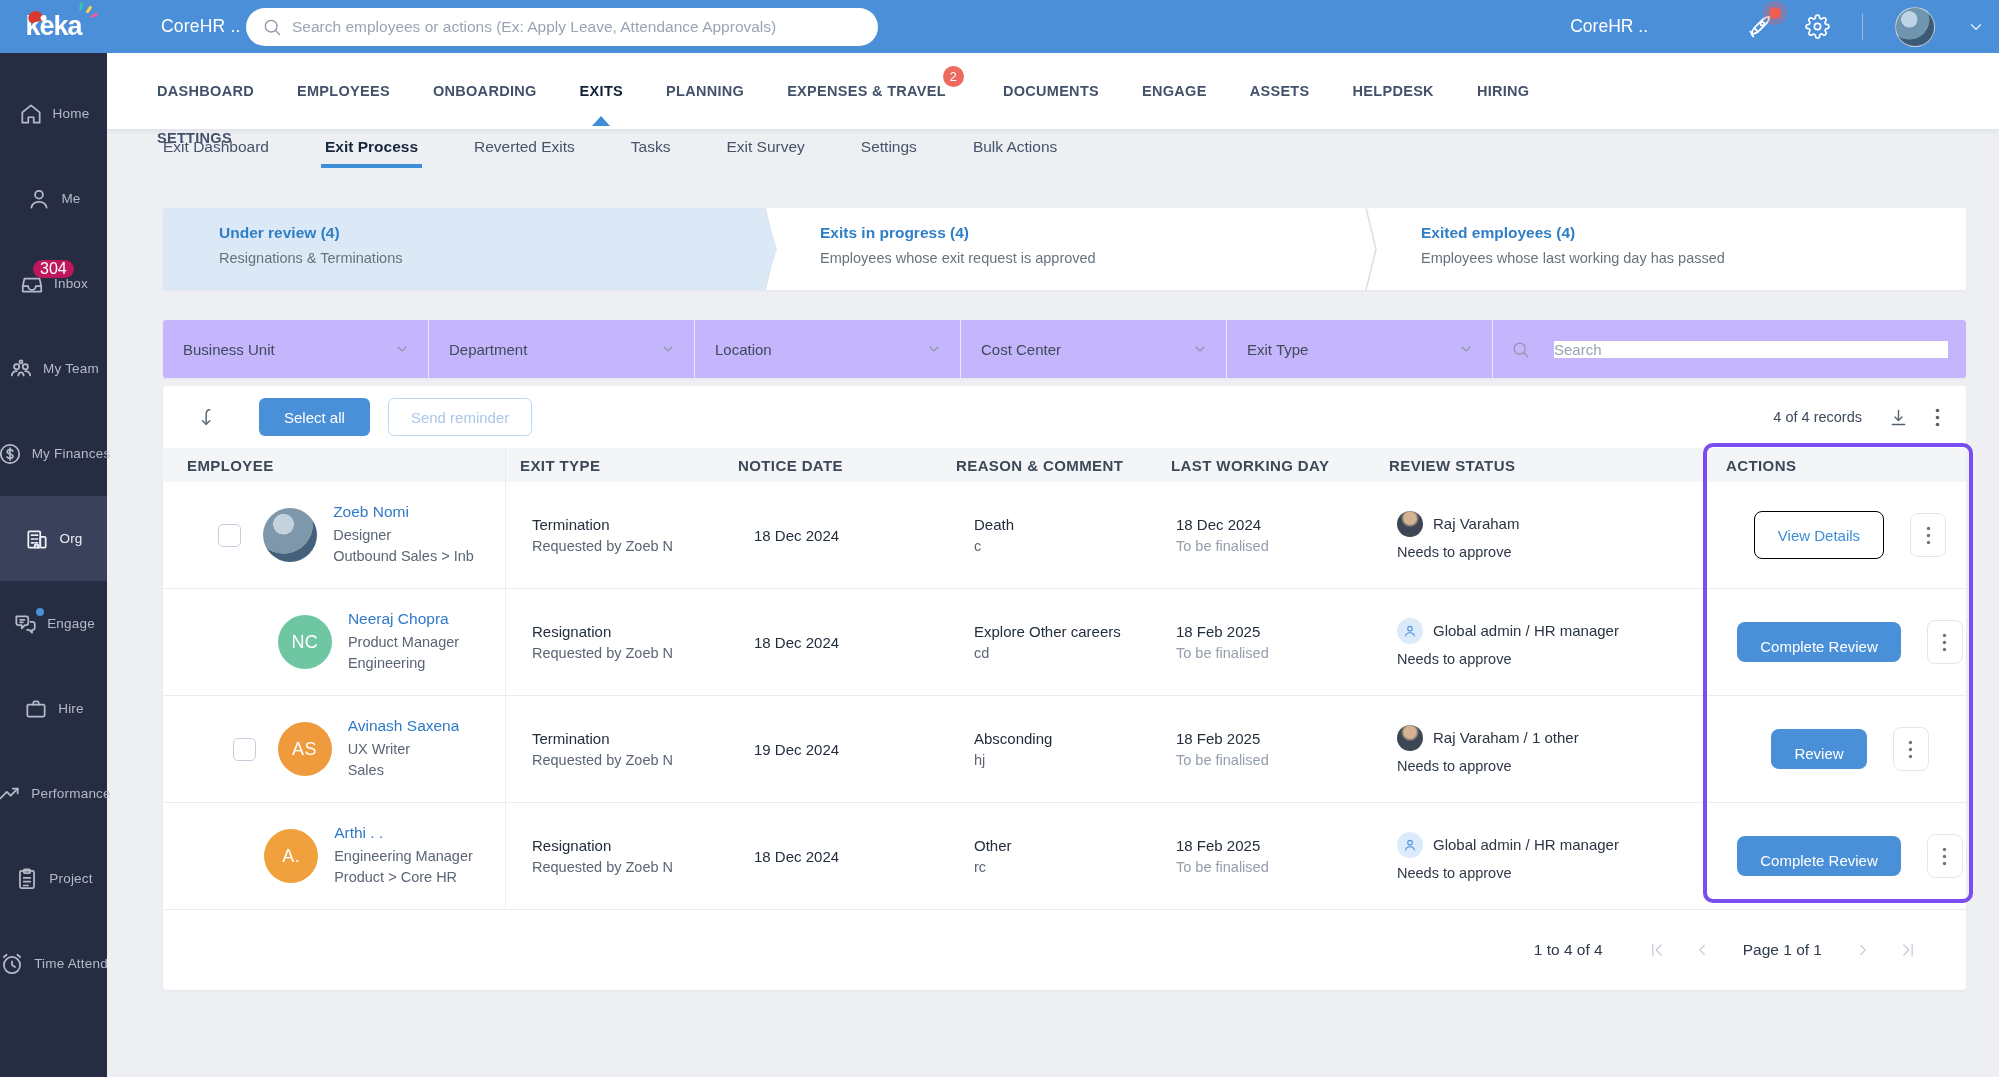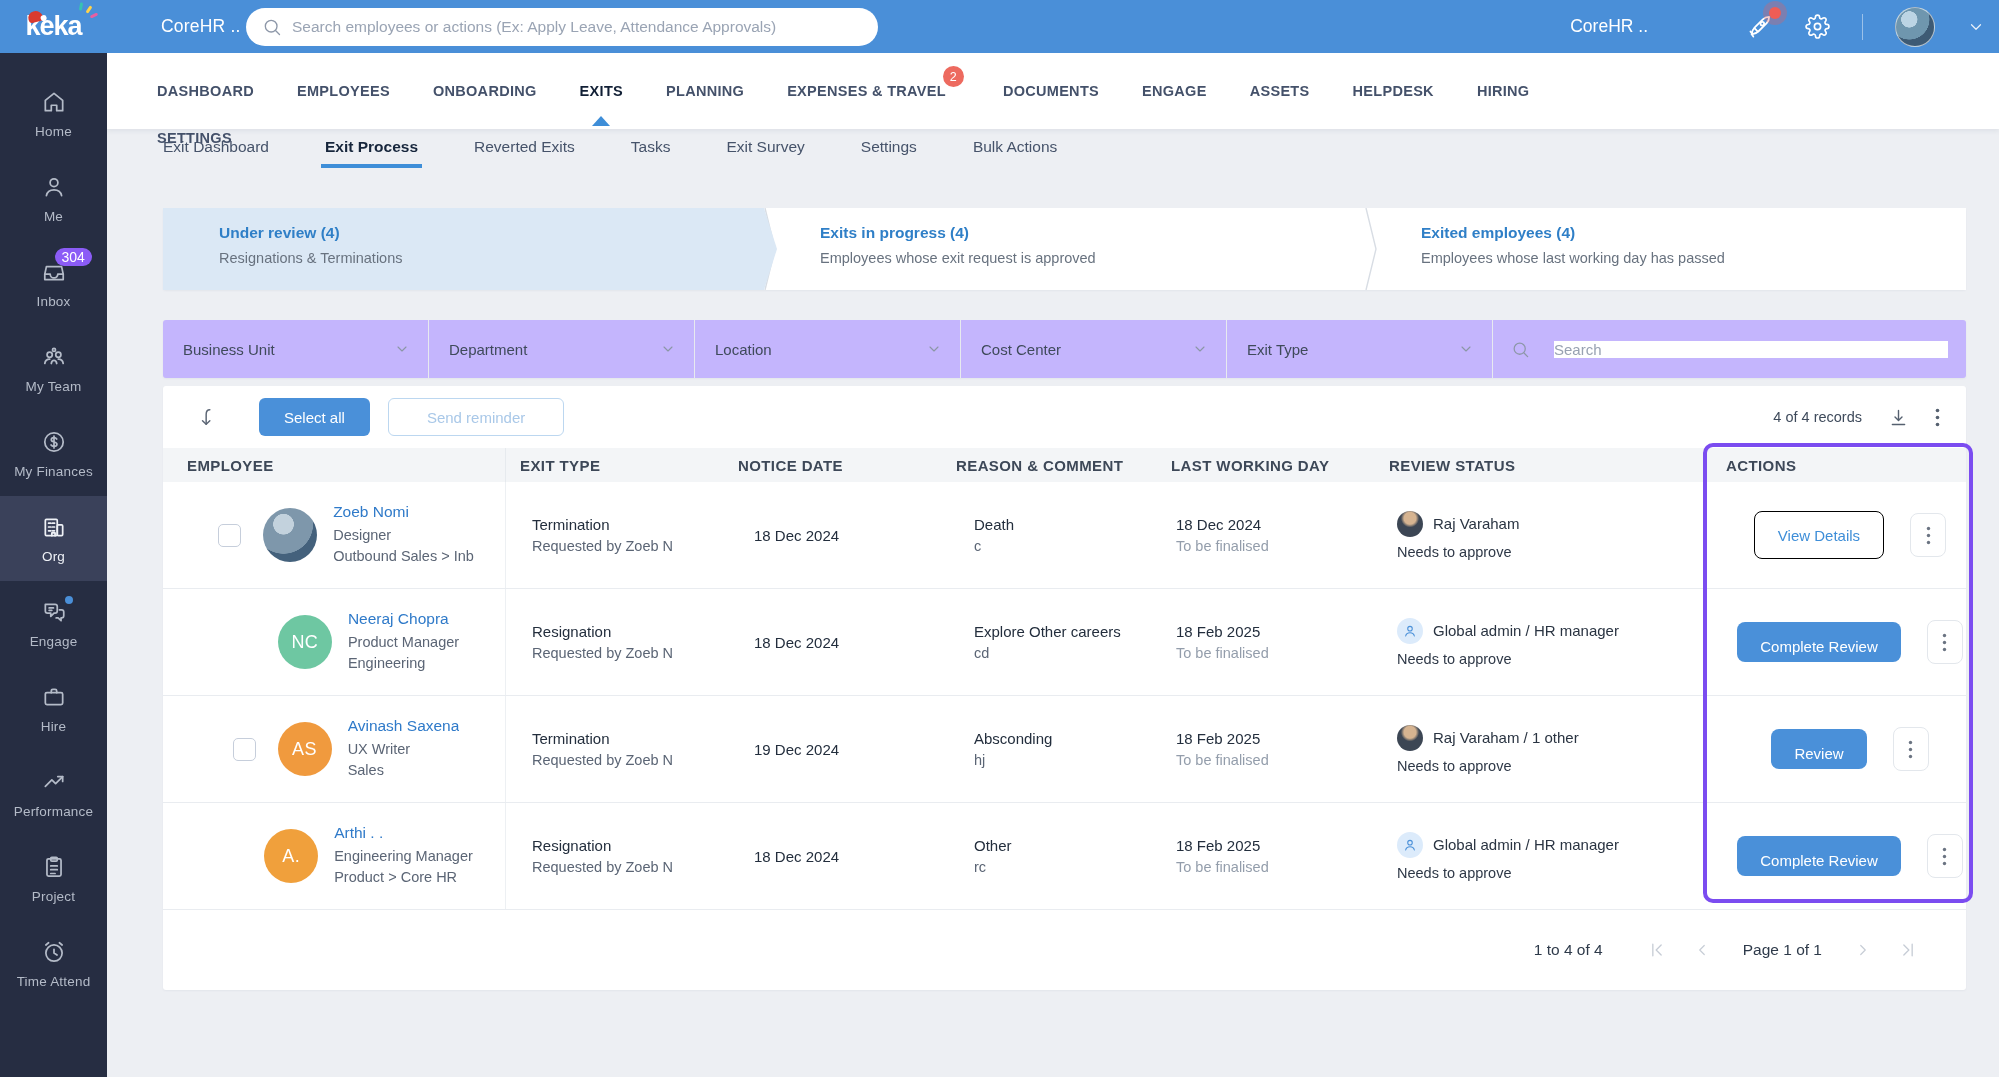--- a/index.html
+++ b/index.html
@@ -26,25 +26,25 @@
   .top-right { position:absolute; right:14px; top:0; height:53px; display:flex; align-items:center; gap:32px; color:#fff; }
   .top-right .top-title2 { font-size:17.5px; margin-right:66px; }
   .rocket-wrap { position:relative; }
   .rocket-dot { position:absolute; top:-6px; right:-8px; width:12px; height:12px; background:#ef5d55; border-radius:50%; box-shadow:0 0 0 6px rgba(239,93,85,.30); }
   .top-divider { width:1px; height:26px; background:rgba(255,255,255,.45); }
   .top-avatar { width:40px; height:40px; border-radius:50%; background:radial-gradient(circle at 35% 30%, #bcd4e4 0 22%, #6f96ae 23% 55%, #3d5a74 56% 100%); border:1px solid rgba(255,255,255,.6); }
   .top-chevron { color:#e9f1fa; }
 
   
   .sidebar { position:absolute; left:0; top:53px; width:107px; height:1024px; background:#262d42; z-index:20; display:flex; flex-direction:column; padding-top:18px; }
-  .side-item { height:85px; display:flex; flex-direction:column; align-items:center; justify-content:center; gap:9px; color:#b4bbc8; cursor:pointer; position:relative; }
+  .side-item { height:85px; display:flex; flex-direction:row; align-items:center; justify-content:center; gap:9px; color:#b4bbc8; cursor:pointer; position:relative; }
   .side-item.active { background:#3a415a; color:#eef1f6; }
   .side-ic { width:26px; height:26px; position:relative; }
   .side-lbl { font-size:13.5px; letter-spacing:.2px; white-space:nowrap; }
-  .side-badge { position:absolute; top:-11px; left:14px; background:#8b5cf6; color:#fff; font-size:14px; padding:2px 7px; border-radius:10px; line-height:14px; }
+  .side-badge { position:absolute; top:-11px; left:14px; background:#be185d; color:#fff; font-size:16px; padding:2px 7px; border-radius:10px; line-height:14px; }
   .side-dot { position:absolute; top:-6px; right:-9px; width:14px; height:14px; border-radius:50%; background:#4a8fd8; border:3px solid #262d42; }
 
   
   .navbar { position:absolute; left:107px; top:53px; width:1892px; height:76px; background:#fff; box-shadow:0 2px 5px rgba(40,60,90,.08); z-index:10; display:flex; align-items:center; gap:43px; padding-left:50px; }
   .nav-item { font-size:14.5px; font-weight:600; letter-spacing:.3px; color:#44516a; cursor:pointer; position:relative; height:76px; display:flex; align-items:center; white-space:nowrap; }
   .nav-item.active { color:#111f35; }
   .nav-item.active::after { content:''; position:absolute; left:50%; transform:translateX(-50%); bottom:3px; border-left:9px solid transparent; border-right:9px solid transparent; border-bottom:10px solid #3e8ed8; }
   .nav-badge { position:absolute; top:13px; right:-18px; min-width:21px; height:21px; background:#ed6a5f; color:#fff; border-radius:50%; font-size:12.5px; font-weight:400; display:flex; align-items:center; justify-content:center; }
 
   
@@ -73,21 +73,21 @@
   .filter-search { flex:1; display:flex; align-items:center; padding:0 18px; gap:24px; }
   .filter-search .mag { color:#8d97a8; }
   .filter-search input { border:none; outline:none; font-size:15px; flex:1; font-family:"Liberation Sans",sans-serif; color:#3c4858; }
   .filter-search input::placeholder { color:#98a2b2; }
 
   
   .tablecard { position:absolute; left:163px; top:386px; width:1803px; height:604px; background:#fff; border-radius:3px; box-shadow:0 1px 2px rgba(40,60,90,.05); }
   .toolbar { height:62px; display:flex; align-items:center; padding:0 26px 0 34px; }
   .sort-ic { color:#5c6675; cursor:pointer; margin-right:40px; }
   .btn-primary { height:38px; padding:0 25px; background:#4a90d9; color:#fff; border:none; border-radius:6px; font-size:15px; font-family:"Liberation Sans",sans-serif; cursor:pointer; }
-  .btn-ghost { height:38px; padding:0 38px; background:#fff; color:#a9c8e8; border:1px solid #bcd7f0; border-radius:6px; font-size:15px; font-family:"Liberation Sans",sans-serif; margin-left:18px; cursor:default; }
+  .btn-ghost { height:38px; padding:0 22px; background:#fff; color:#a9c8e8; border:1px solid #bcd7f0; border-radius:6px; font-size:15px; font-family:"Liberation Sans",sans-serif; margin-left:18px; cursor:default; }
   .toolbar-right { margin-left:auto; display:flex; align-items:center; gap:26px; color:#3e4a5b; }
   .records { font-size:14.5px; }
   .tb-ic { color:#55606f; cursor:pointer; }
 
   .tgrid { display:grid; grid-template-columns:343px 218px 218px 215px 218px 326px 1fr; }
   .thead { background:#f3f5f7; height:34px; align-items:center; }
   .th { font-size:15px; font-weight:700; letter-spacing:.4px; color:#3d4858; padding-left:14px; white-space:nowrap; overflow:hidden; }
   .th.c-emp { border-right:1px solid #e6eaee; height:34px; display:flex; align-items:center; }
 
   .trow { height:107px; border-bottom:1px solid #e9ecf0; }

